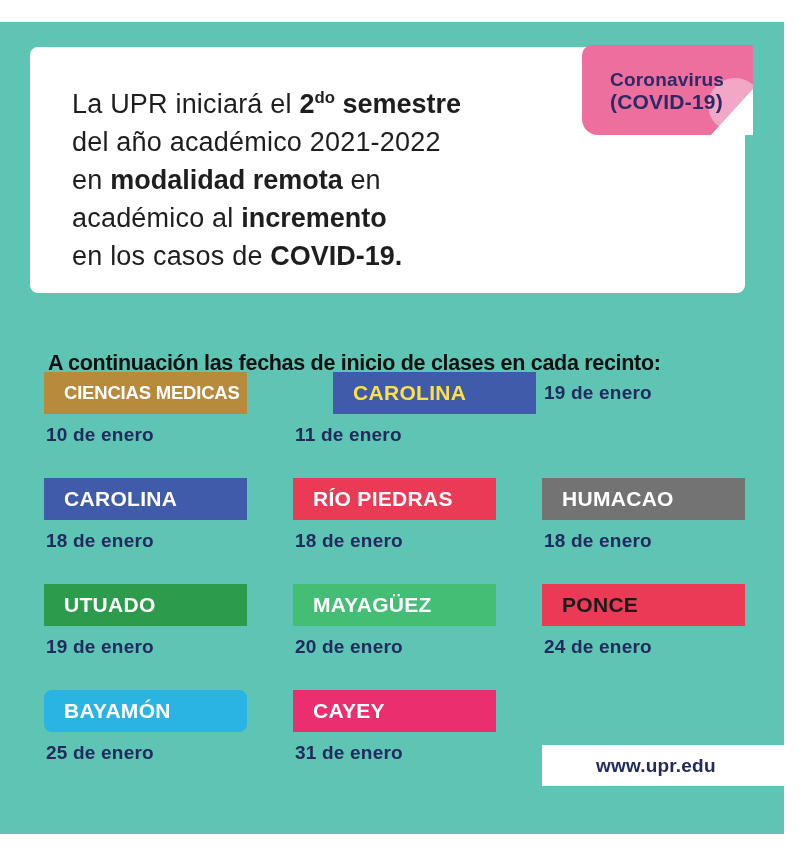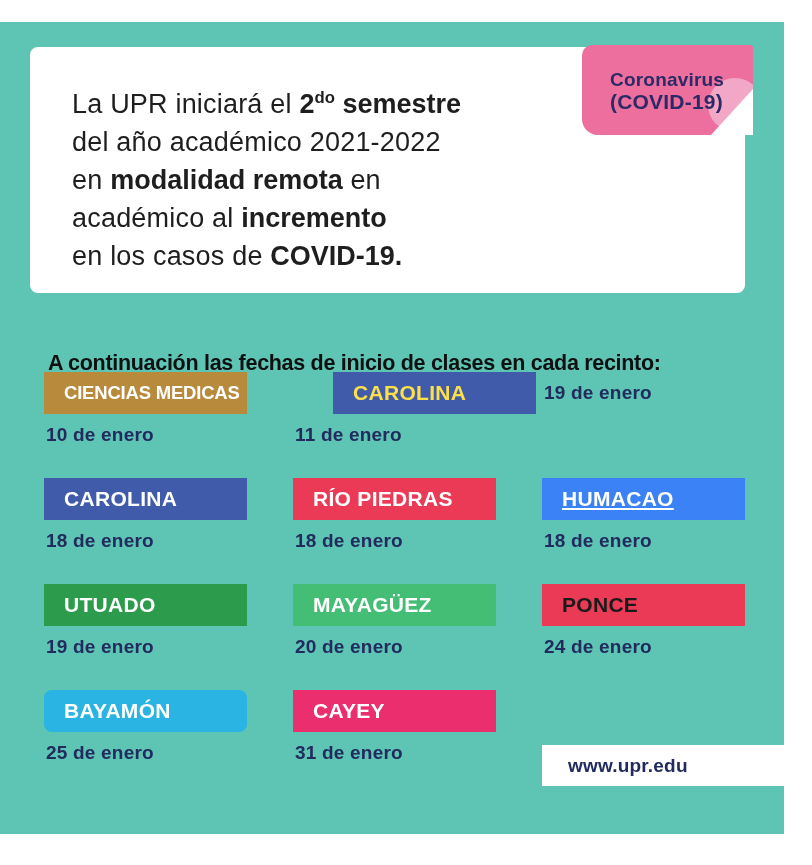--- a/index.html
+++ b/index.html
@@ -30,21 +30,21 @@
   .campus-grid { position:absolute; left:44px; top:372px; width:701px;
     display:grid; grid-template-columns:203px 203px 203px; column-gap:46px; grid-auto-rows:106px; }
   .campus-cell { position:relative; }
   .campus-badge { width:203px; height:42px; display:flex; align-items:center;
     padding-left:20px; font-size:21px; font-weight:700; letter-spacing:0.3px; white-space:nowrap; }
   .campus-cell:nth-child(1) .campus-badge { font-size:18.5px; letter-spacing:-0.2px;text-align:center; }
   .campus-date { margin-top:10px; padding-left:2px; font-size:19px; font-weight:700; letter-spacing:0.2px; }
 
   .footer-box { position:absolute; left:542px; top:745px; width:245px; height:41px;
     background:#ffffff; display:flex; align-items:center; padding-left:26px; }
-  .footer-url { font-size:19px; font-weight:700; letter-spacing:0.2px; }
+  .footer-url { font-size:19px; font-weight:700; letter-spacing:0.2px;margin-left:28px; }
 </style>
 </head>
 <body>
 
 <div class="canvas">
 
   <div class="teal-band" style="background-color: rgb(94, 196, 180);"></div>
 
   <div class="intro-card">
     <div class="intro-text">
@@ -81,21 +81,21 @@
       </div>
       <div class="campus-cell">
         <div class="campus-badge" style="background-color: rgb(63, 91, 169); color: rgb(255, 255, 255);">CAROLINA</div>
         <div class="campus-date" style="color: rgb(34, 43, 94);">18 de enero</div>
       </div>
       <div class="campus-cell">
         <div class="campus-badge" style="background-color: rgb(234, 58, 85); color: rgb(255, 255, 255);">RÍO PIEDRAS</div>
         <div class="campus-date" style="color: rgb(34, 43, 94);">18 de enero</div>
       </div>
       <div class="campus-cell">
-        <div class="campus-badge" style="background-color: #3b82f6; color: rgb(255, 255, 255); text-decoration: underline;">HUMACAO</div>
+        <div class="campus-badge" style="background-color: #737373; color: rgb(255, 255, 255);">HUMACAO</div>
         <div class="campus-date" style="color: rgb(34, 43, 94);">18 de enero</div>
       </div>
       <div class="campus-cell">
         <div class="campus-badge" style="background-color: rgb(44, 155, 75); color: rgb(255, 255, 255);">UTUADO</div>
         <div class="campus-date" style="color: rgb(34, 43, 94);">19 de enero</div>
       </div>
       <div class="campus-cell">
         <div class="campus-badge" style="background-color: rgb(68, 189, 117); color: rgb(255, 255, 255);">MAYAGÜEZ</div>
         <div class="campus-date" style="color: rgb(34, 43, 94);">20 de enero</div>
       </div>

